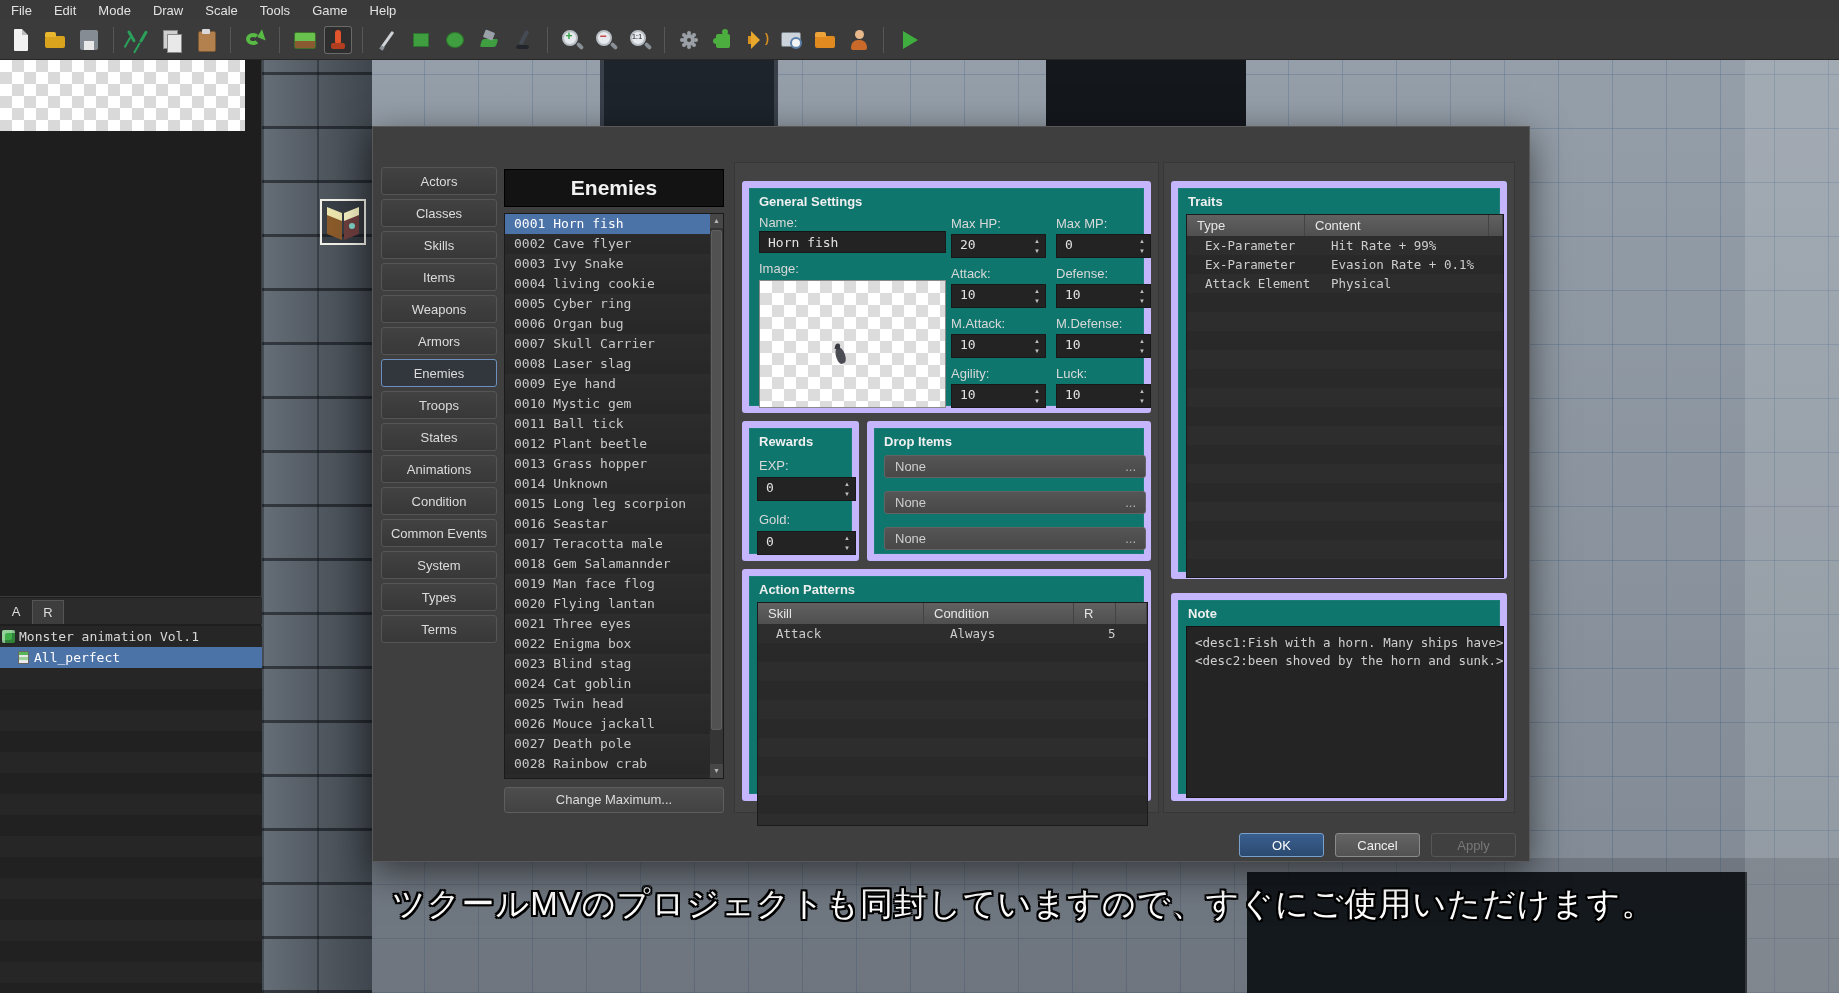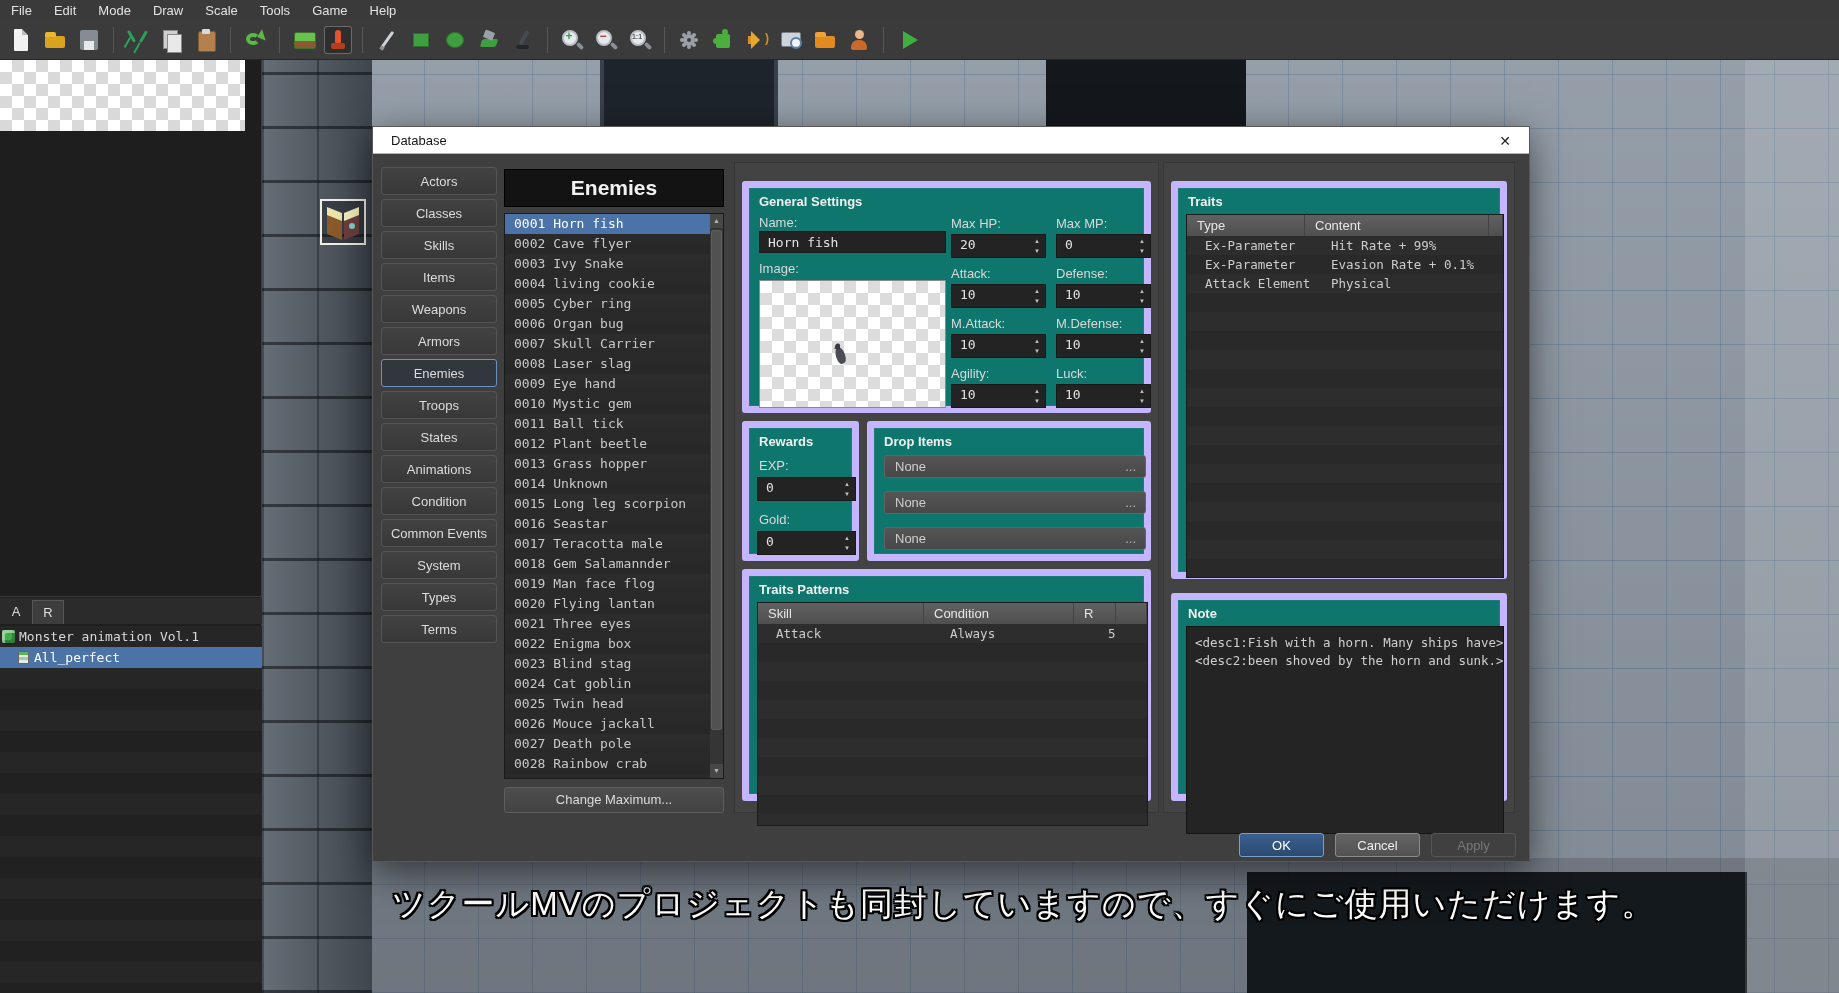--- a/index.html
+++ b/index.html
@@ -180,21 +180,21 @@
   .tbl-hdr{display:flex;height:21px;background:linear-gradient(#616161,#4f4f4f);border-bottom:1px solid #3a3a3a;}
   .tbl-hdr span{display:block;line-height:21px;padding-left:10px;color:#e6e6e6;font-size:13px;border-right:1px solid #434343;box-sizing:border-box;}
   .tbl-body{background-image:repeating-linear-gradient(180deg,#2d2d2d 0 19px,#292929 19px 38px);position:absolute;left:0;right:0;top:21px;bottom:0;}
   .tbl-row{display:flex;height:19px;}
   .tbl-row span{display:block;line-height:19px;padding-left:10px;color:#cccccc;font-family:"DejaVu Sans Mono",monospace;font-size:12.5px;box-sizing:border-box;margin-left:8px;}
   .ap-tbl{left:8px;top:26px;width:391px;height:224px;}
   .ap-tbl .c0{width:166px;} .ap-tbl .c1{width:150px;} .ap-tbl .c2{width:42px;} .ap-tbl .c3{flex:1;}
   .tr-tbl{left:8px;top:26px;width:318px;height:364px;}
   .tr-tbl .c0{width:118px;} .tr-tbl .c1{flex:1;} .tr-tbl .c2{width:14px;}
   
-  .notearea{position:absolute;left:8px;top:26px;width:318px;height:208px;background:#242424;border:1px solid #141414;box-sizing:border-box;padding:7px 0 0 8px;}
+  .notearea{position:absolute;left:8px;top:26px;width:318px;height:172px;background:#242424;border:1px solid #141414;box-sizing:border-box;padding:7px 0 0 8px;}
   .noteline{font-family:"DejaVu Sans Mono",monospace;font-size:12.5px;color:#cfcfcf;line-height:18px;white-space:pre;}
   
   .dlgbtn{position:absolute;top:679px;width:85px;height:24px;border-radius:3px;font-size:13px;text-align:center;line-height:22px;box-sizing:border-box;}
   .btn-ok{left:866px;background:linear-gradient(#3a5f8f,#2b4a70);border:1px solid #7aa0cc;color:#fff;}
   .btn-cancel{left:962px;background:linear-gradient(#646464,#525252);border:1px solid #8a8a8a;color:#efefef;}
   .btn-apply{left:1058px;background:#404040;border:1px solid #565656;color:#787878;}
 </style>
 </head>
 <body>
 
@@ -285,24 +285,20 @@
       <span class="cover-l"></span>
         <span class="cover-r"></span>
       <span class="page-l"></span>
         <span class="page-r"></span>
       <span class="gem"></span>
     </div>
     <div class="abs jp-text">ツクールMVのプロジェクトも同封していますので、すぐにご使用いただけます。</div>
   </div>
 
   <div class="abs dlg">
-    <div class="abs dlg-title">
-      <span class="dlg-title-text">Database</span>
-      <span class="dlg-close">✕</span>
-    </div>
     <div class="abs dlg-body">
 
       <div class="abs tabcol">
 
       <div class="tabbtn">Actors</div>
           <div class="tabbtn">Classes</div>
           <div class="tabbtn">Skills</div>
           <div class="tabbtn">Items</div>
           <div class="tabbtn">Weapons</div>
           <div class="tabbtn">Armors</div>
@@ -459,21 +455,21 @@
           <span class="lbl">None</span>
           <span class="more">...</span>
         </div>
         <div class="drop-btn" style="top:99px;">
           <span class="lbl">None</span>
           <span class="more">...</span>
         </div>
       </div>
 
       <div class="abs grp g-action">
-        <span class="grp-title">Traits Patterns</span>
+        <span class="grp-title">Action Patterns</span>
         <div class="tbl ap-tbl">
           <div class="tbl-hdr">
             <span class="c0">Skill</span>
             <span class="c1">Condition</span>
             <span class="c2">R</span>
             <span class="c3"></span>
           </div>
           <div class="tbl-body">
 
               <div class="tbl-row">

